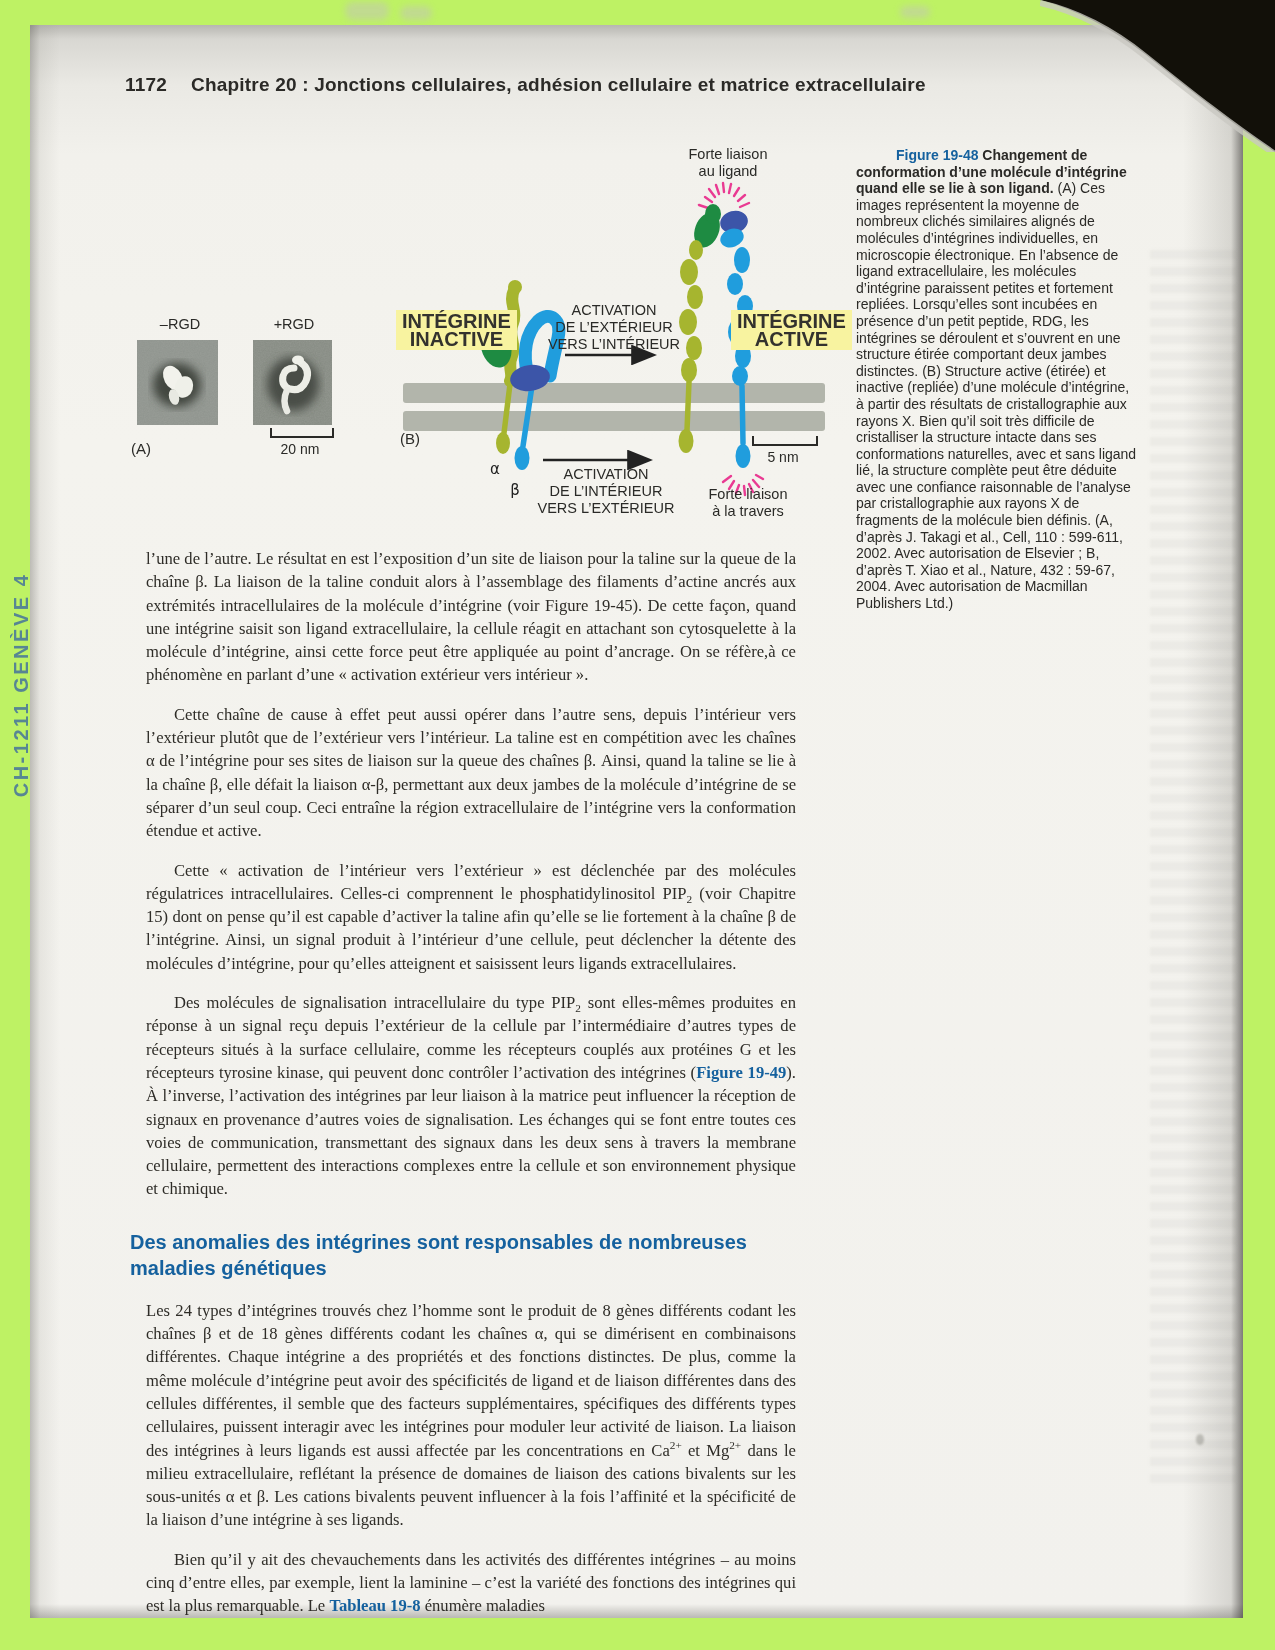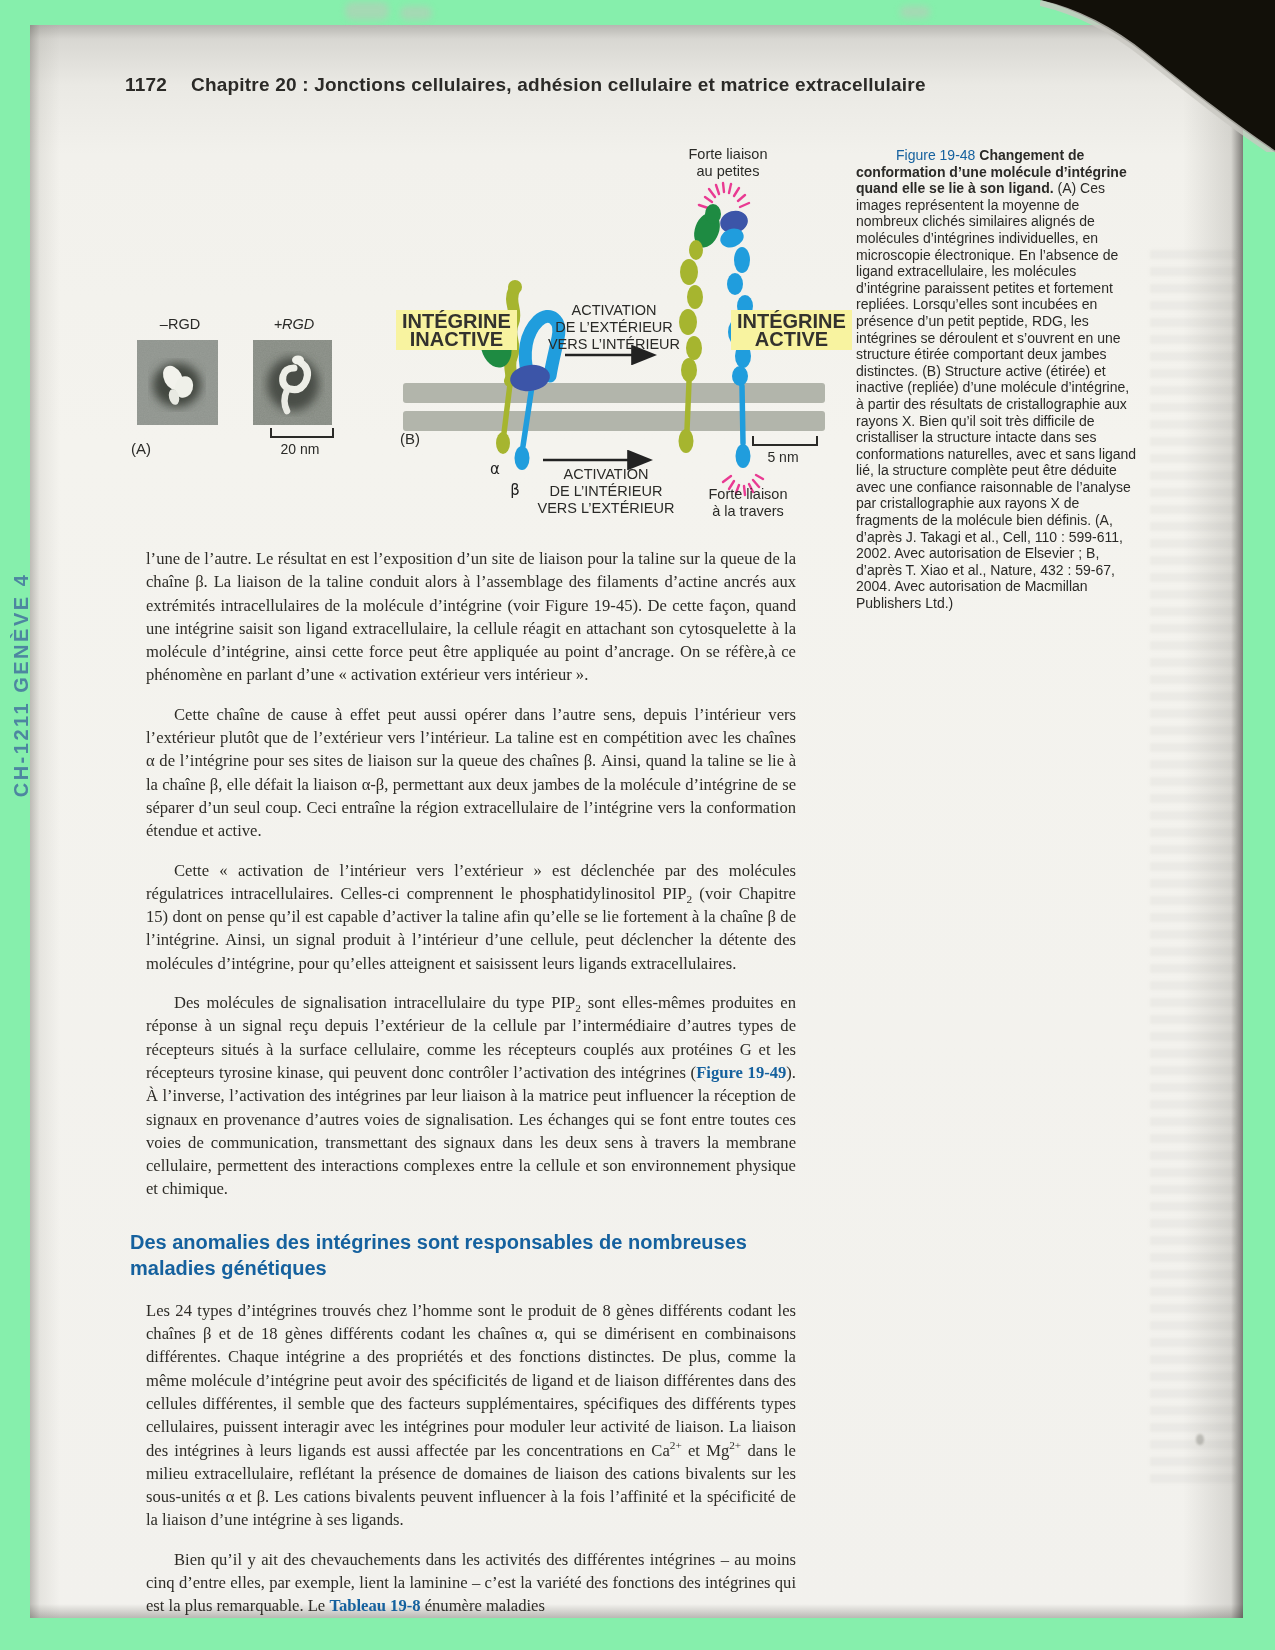--- a/index.html
+++ b/index.html
@@ -1,16 +1,16 @@
 <!DOCTYPE html>
 <html style="--heading-blue: #15619e; --highlight-yellow: #f8f3a0; --alpha-chain-olive: #a6b52f; --chain-blue: #209ddd; --head-green: #1e8b42; --head-navy: #3c55a8; --ray-pink: #e93a92; --membrane-gray: #b2b5ab; --ink: #2a2a27; --body-ink: #2e2c27; --stamp-blue: #416f9e;"><head>
 <meta charset="utf-8">
 <style>
   html,body{margin:0;padding:0;background:#14120f;}
-  .scan{position:relative;width:1275px;height:1650px;background:#86efac;overflow:hidden;
+  .scan{position:relative;width:1275px;height:1650px;background:#bef264;overflow:hidden;
         font-family:"Liberation Sans",sans-serif;}
   .page{position:absolute;left:30px;top:25px;width:1213px;height:1593px;
     background:
       linear-gradient(90deg, rgba(62,60,52,.30) 0, rgba(130,128,118,.12) 10px, rgba(0,0,0,0) 30px),
       linear-gradient(270deg, rgba(30,28,24,.55) 0, rgba(90,88,80,.18) 12px, rgba(0,0,0,0) 60px),
       linear-gradient(0deg, rgba(40,38,32,.28) 0, rgba(0,0,0,0) 14px),
       linear-gradient(180deg,#b7b6b1 0,#d8d7d2 14px,#eae9e4 60px,#f2f1ec 130px,#f4f3ee 420px,#f2f1ed 100%);}
   .smudge{position:absolute;background:rgba(195,195,188,.5);border-radius:8px;filter:blur(3px);}
   .ghosts{position:absolute;left:1150px;top:250px;width:86px;height:1240px;
       background:repeating-linear-gradient(180deg, rgba(110,108,100,.055) 0 9px, transparent 9px 17px);
@@ -28,21 +28,21 @@
   .panel-letter{position:absolute;font-size:15px;color:var(--ink);}
   .greek{position:absolute;font-family:"DejaVu Sans",sans-serif;font-size:15px;color:#222;}
   .sbar{position:absolute;height:8px;border-left:2px solid #2a2a27;border-right:2px solid #2a2a27;
         border-bottom:2px solid #2a2a27;}
   .sbar-label{position:absolute;font-size:14px;color:var(--ink);text-align:center;}
   .em{position:absolute;}
 
   
   .caption{position:absolute;left:856px;top:147px;width:282px;font-size:14px;line-height:16.6px;
       color:#2b2a27;text-align:left;}
-  .figref{font-weight:400;color:var(--heading-blue);padding-left:40px;}
+  .figref{font-weight:700;color:var(--heading-blue);padding-left:40px;}
   .capbold{font-weight:700;}
 
   
   .body-text{position:absolute;left:130px;top:531px;width:682px;}
   .body-text p{margin:16px;text-align:justify;font-family:"Liberation Serif",serif;
       font-size:16.6px;line-height:23.3px;color:var(--body-ink);}
   .body-text p.indent{text-indent:28px;}
   .section-heading{font-family:"Liberation Sans",sans-serif;font-weight:700;font-size:20px;
       line-height:26px;color:var(--heading-blue);margin:28px 0 18px 0;}
   .ref{color:var(--heading-blue);font-weight:700;}
@@ -92,21 +92,21 @@
   </svg>
   <div class="ghosts"></div>
   <div class="mark"></div>
 
   <div class="header">
     <span>1172</span>
     <span>Chapitre 20 : Jonctions cellulaires, adhésion cellulaire et matrice extracellulaire</span>
   </div>
 
   <div class="figlabel" style="left:150px;top:316px;width:60px;">–RGD</div>
-  <div class="figlabel" style="left:264px;top:316px;width:60px;font-style:italic;">+RGD</div>
+  <div class="figlabel" style="left:264px;top:316px;width:60px;">+RGD</div>
 
   <div class="em" style="left:137px;top:340px;">
     <svg width="81" height="85" viewBox="0 0 81 85">
       <rect width="81" height="85" fill="#8f948e"></rect>
       <rect width="81" height="85" filter="url(#grain)" opacity="0.3"></rect>
       <ellipse cx="40" cy="45" rx="24" ry="22" fill="#42463f" filter="url(#soft)"></ellipse>
       <ellipse cx="36" cy="38" rx="9" ry="13" fill="#f2f2ec" transform="rotate(-28 36 38)"></ellipse>
       <ellipse cx="47" cy="47" rx="9" ry="11" fill="#eff0e9" transform="rotate(18 47 47)"></ellipse>
       <ellipse cx="37" cy="57" rx="5" ry="8" fill="#e8e9e2" transform="rotate(-15 37 57)"></ellipse>
     </svg>
@@ -193,21 +193,21 @@
           <line x1="364" y1="348" x2="365" y2="357"></line>
         <line x1="369" y1="346" x2="373" y2="354"></line>
           <line x1="373" y1="342" x2="379" y2="349"></line>
         <line x1="376" y1="337" x2="383" y2="341"></line>
       </g>
     </g>
   </svg>
 
   <div class="figlabel" style="left:650px;top:146px;width:156px;">
     <div>Forte liaison</div>
-    <div>au petites</div>
+    <div>au ligand</div>
   </div>
 
   <div class="hl" style="left:396px;top:310px;width:96px;">
     <span class="box">
       <span>INTÉGRINE</span><br>
       <span>INACTIVE</span>
     </span>
   </div>
   <div class="hl" style="left:731px;top:310px;width:88px;">
     <span class="box">

